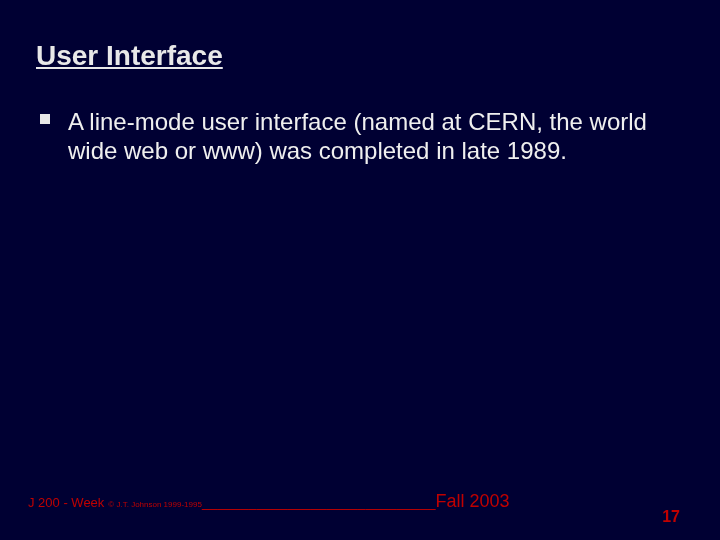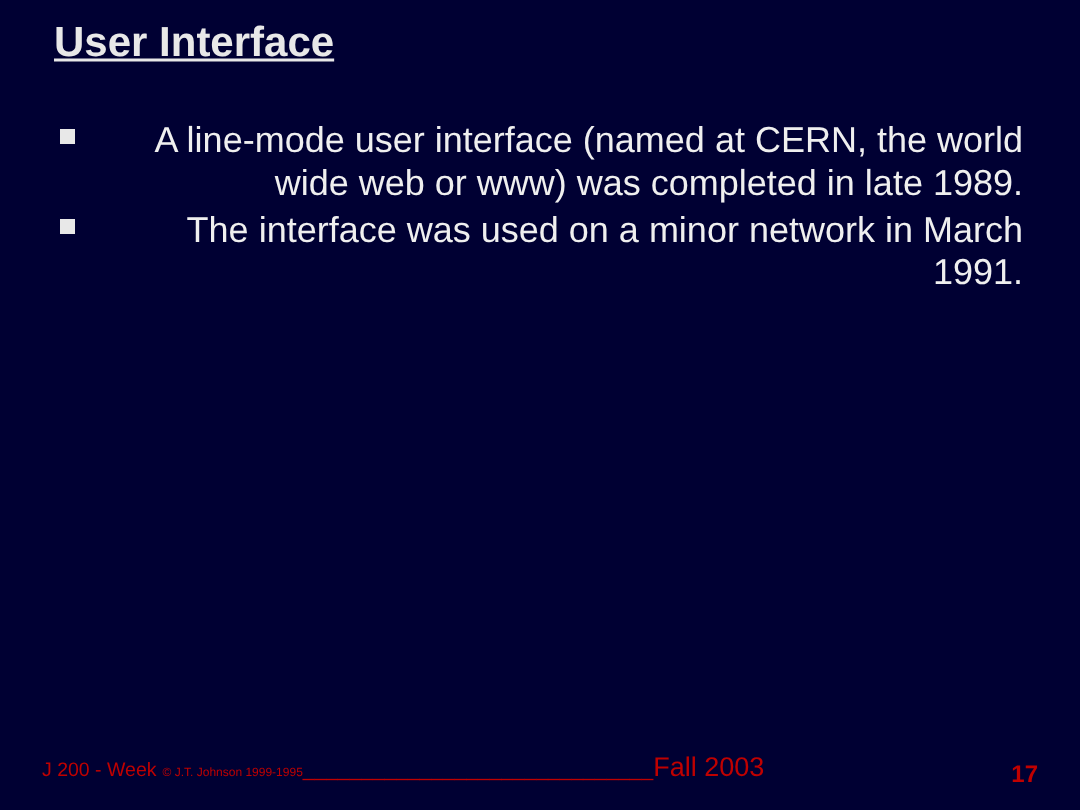--- a/index.html
+++ b/index.html
@@ -10,32 +10,31 @@
     background: #000033;
     color: #000;
     font-family: Arial, Helvetica, sans-serif;
     overflow: hidden;
   }
   .slide {
     width: 720px;
     height: 540px;
     position: relative;
     box-sizing: border-box;
-    padding: 12px 30px 0 30px;
+    padding: 40px 30px 0 30px;
   }
   .title {
     color: #e8e8e8;
     font-size: 28px;
     font-weight: bold;
     text-decoration: underline;
     margin: 0 0 36px 6px;
   }
   .content {
     padding: 0 8px 0 8px;
-    text-align: right;
   }
   .bullet-list {
     list-style: none;
     margin: 0;
     padding: 0;
   }
   .bullet-list li {
     position: relative;
     color: #efefef;
     font-size: 24px;
@@ -48,21 +47,21 @@
     left: 2px;
     top: 6px;
     width: 10px;
     height: 10px;
     background: #e8e8e8;
   }
   .footer {
     position: absolute;
     left: 28px;
     right: 28px;
-    bottom: 18px;
+    bottom: 28px;
     display: flex;
     align-items: baseline;
     color: #c00000;
   }
   .footer-course {
     font-size: 13px;
   }
   .footer-copyright {
     font-size: 8px;
     margin-left: 4px;
@@ -70,43 +69,39 @@
   .footer-line {
     color: #c00000;
     font-size: 14px;
     letter-spacing: 0;
   }
   .footer-term {
     font-size: 18px;
   }
   .page-number {
     position: absolute;
-    right: 28px;
+    right: 40px;
     bottom: 14px;
     color: #c00000;
     font-size: 16px;
     font-weight: bold;
   }
 </style>
 </head>
 <body>
 
 <div class="slide">
   <h1 class="title">User Interface</h1>
 
   <div class="content">
     <ul class="bullet-list">
       <li>
         <span class="bullet"></span>
         <span>A line-mode user interface (named at CERN, the world wide web or www) was completed in late 1989.</span>
       </li>
-      <li>
-        <span class="bullet"></span>
-        <span>The interface was used on a minor network in March 1991.</span>
-      </li>
     </ul>
   </div>
 
   <div class="footer">
     <span class="footer-course">J 200 - Week</span>
     <span class="footer-copyright">© J.T. Johnson 1999-1995</span>
     <span class="footer-line">______________________________</span>
     <span class="footer-term">Fall 2003</span>
   </div>
 

